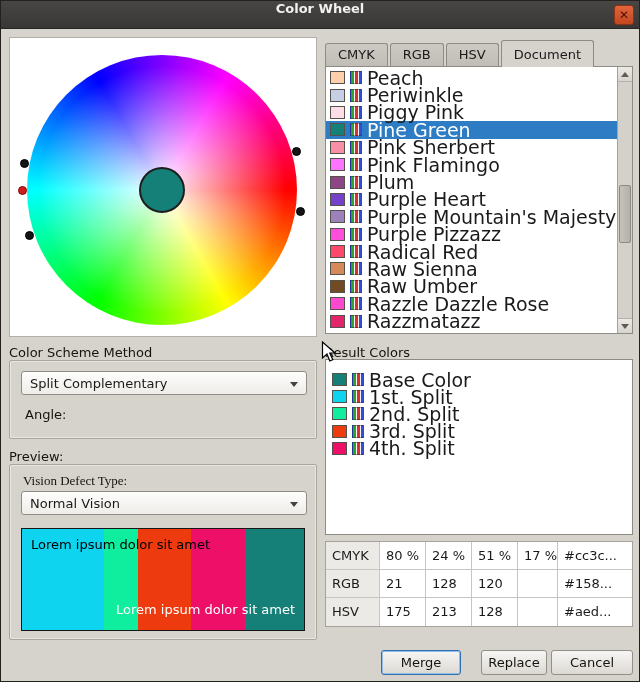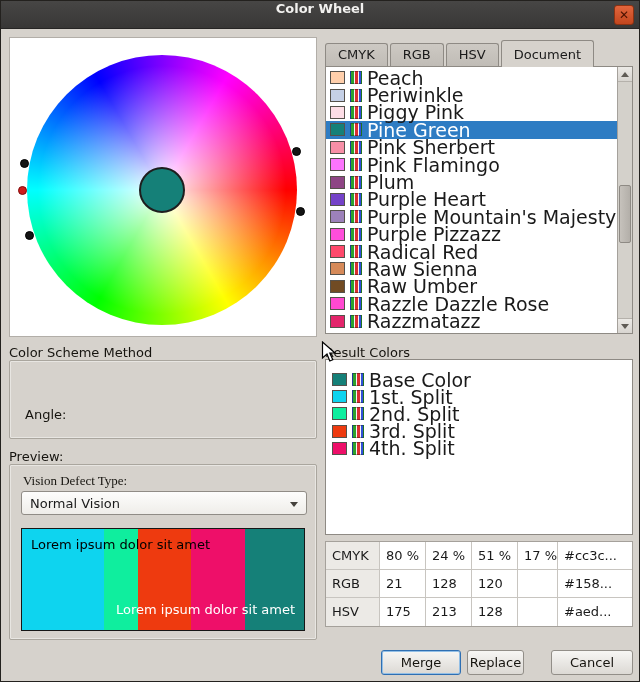--- a/index.html
+++ b/index.html
@@ -110,21 +110,21 @@
   .vcell.model { width:54px; background:#eceae6; }
   .vcell.c1,.vcell.c2,.vcell.c3 { width:46px; }
   .vcell.c4 { width:40px; }
   .vcell.hex { flex:1; border-right:none; }
 
   
   .pbtn { position:absolute; top:649px; height:25px; background:linear-gradient(#f7f6f4,#dcd9d4);
     border:1px solid #928e88; border-radius:3px; font-size:13px;
     font-family:"DejaVu Sans","Liberation Sans",sans-serif; color:#16140f; }
   #btn-merge { left:380px; width:80px; border-color:#2f6fb2; box-shadow:inset 0 0 0 1px #93bfe6; }
-  #btn-replace { left:466px; width:57px; }
+  #btn-replace { left:480px; width:66px; }
   #btn-cancel { left:550px; width:82px; }
 
   #cursor { position:absolute; left:320px; top:340px; z-index:9; }
 </style>
 </head>
 <body>
 
 <div id="win">
 
   <div id="titlebar">
@@ -250,20 +250,24 @@
         </div>
       <div class="thumb"></div>
       <div class="sbtn down">
           <div class="tri-down"></div>
         </div>
     </div>
   </div>
 
   <div class="glabel" style="left:8px; top:344px;">Color Scheme Method</div>
   <div class="gframe" style="left:8px; top:359px; width:308px; height:79px;"></div>
+  <div class="combo" style="left:20px; top:370px; width:286px;">
+    <span>Split Complementary</span>
+    <span class="carrow"></span>
+  </div>
   <div class="glabel" style="left:24px; top:406px;">Angle:</div>
 
   <div class="glabel" style="left:8px; top:448px;">Preview:</div>
   <div class="gframe" style="left:8px; top:463px; width:308px; height:176px;"></div>
   <div class="glabel" style="left:22px; top:472px;font-family:Liberation Serif, serif;">Vision Defect Type:</div>
   <div class="combo" style="left:20px; top:490px; width:286px;">
     <span>Normal Vision</span>
     <span class="carrow"></span>
   </div>
   <div id="pcanvas">

